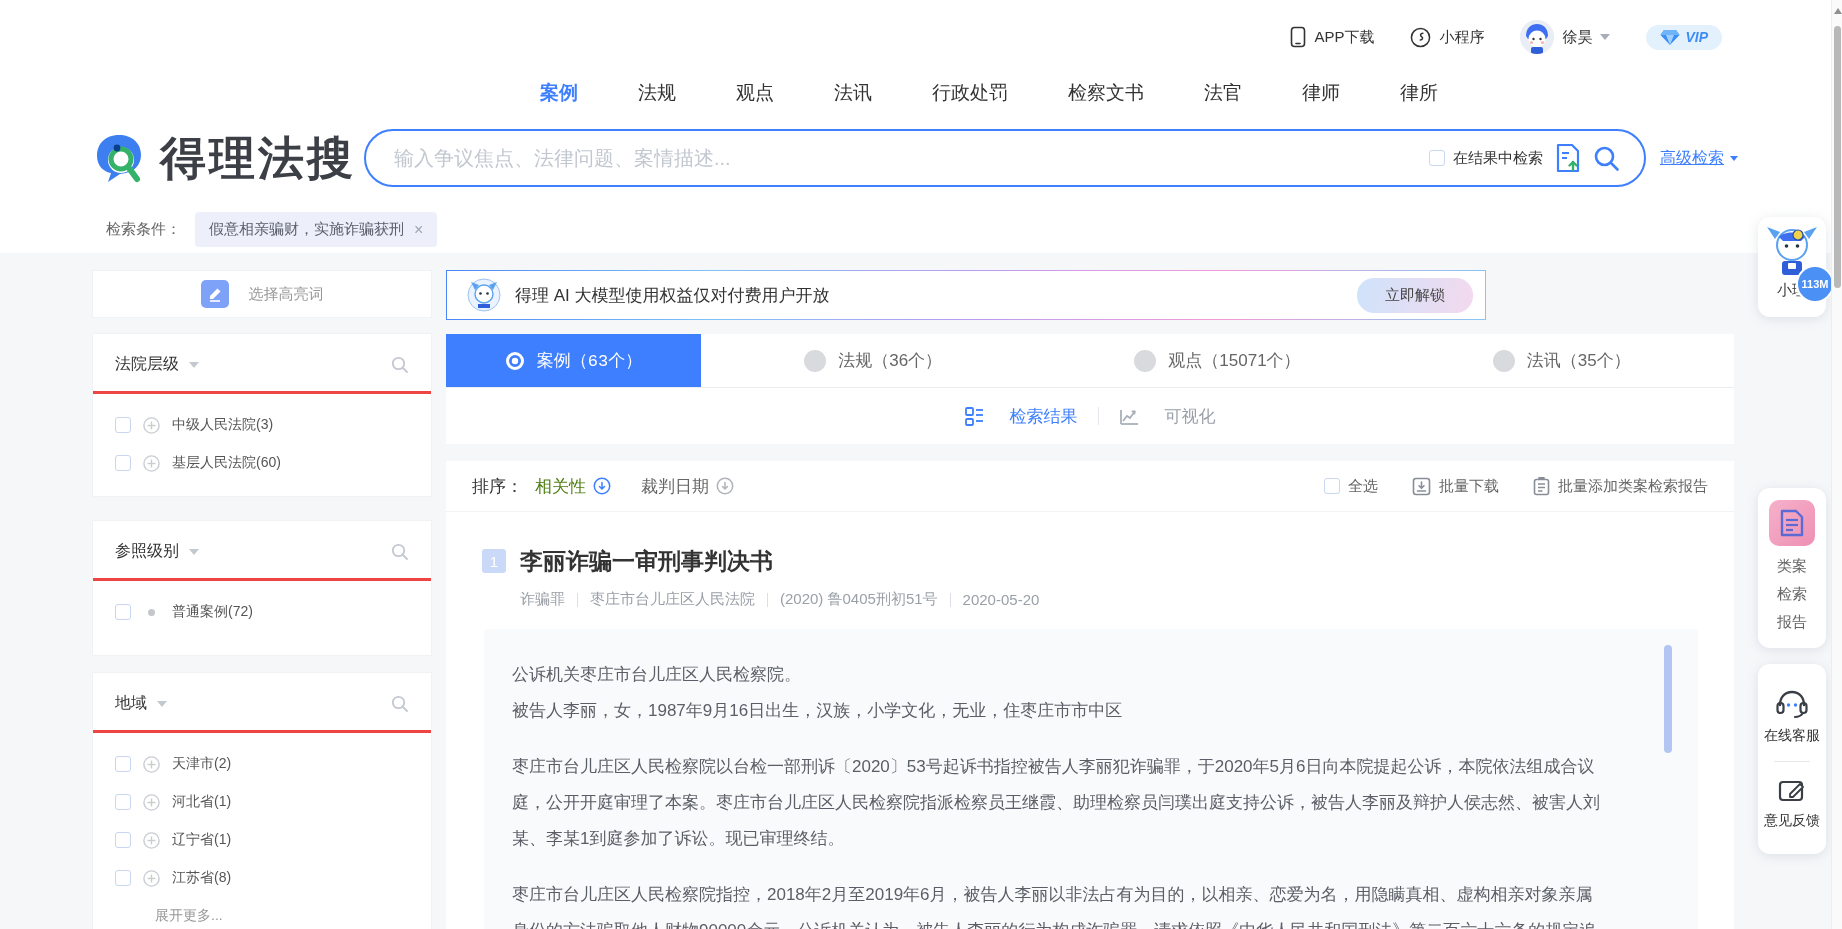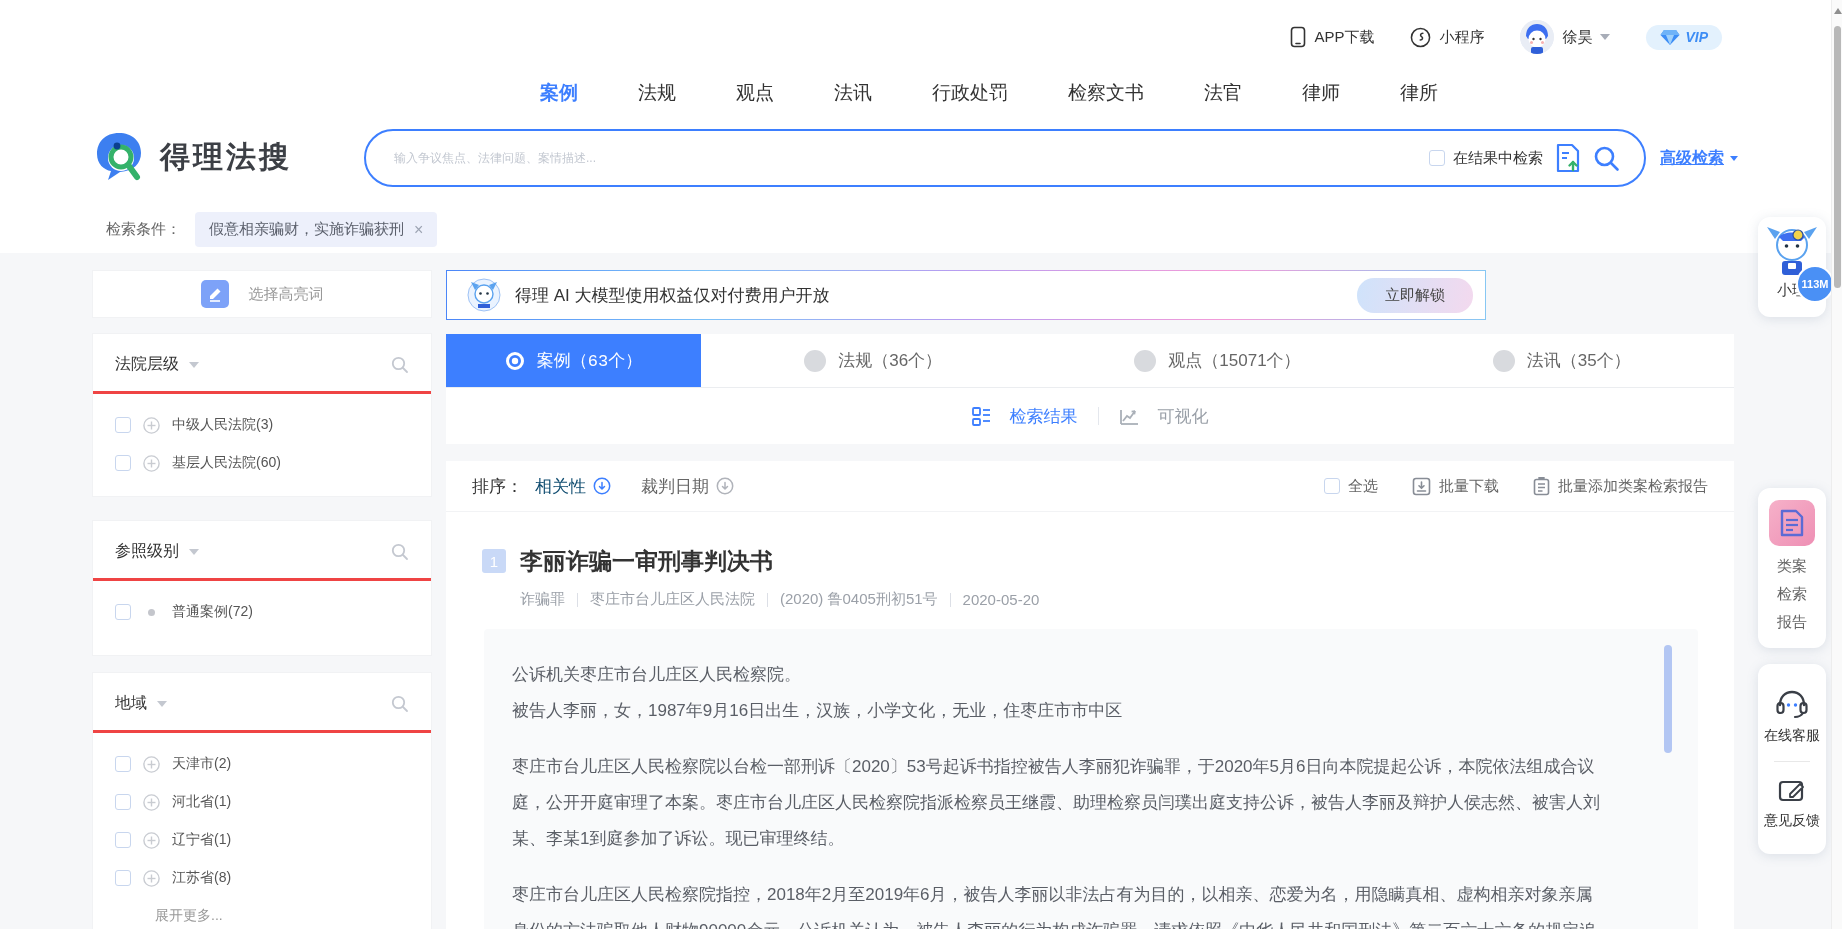--- a/index.html
+++ b/index.html
@@ -18,29 +18,29 @@
   .avatar { width:34px; height:34px; border-radius:50%; background:#e9edf5; overflow:hidden; display:flex; align-items:center; justify-content:center; }
   .caret { width:0; height:0; border-left:5px solid transparent; border-right:5px solid transparent; border-top:6px solid #a8adb8; }
 
   
   .nav { position:absolute; top:80px; left:540px; display:flex; gap:60px; font-size:19px; color:#333; }
   .nav-item { cursor:pointer; }
   .nav-item.active { color:#3D7FFF; font-weight:bold; }
 
   
   .logo { position:absolute; left:90px; top:128px; display:flex; align-items:center; gap:12px; }
-  .logo-text { font-size:30px; font-weight:900; color:#3c3f45; letter-spacing:3px; }
+  .logo-text { font-size:46px; font-weight:900; color:#3c3f45; letter-spacing:3px; }
   .searchbar { position:absolute; left:364px; top:129px; width:1282px; height:58px; border:2px solid #3D7FFF; border-radius:29px; background:#fff; display:flex; align-items:center; padding:0 24px 0 28px; }
-  .searchbar input { flex:1; border:none; outline:none; font-size:12px; color:#333; font-family:inherit; }
+  .searchbar input { flex:1; border:none; outline:none; font-size:20px; color:#333; font-family:inherit; }
   .searchbar input::placeholder { color:#c2c7d0; }
   .sb-right { display:flex; align-items:center; gap:12px; }
   .checkbox { width:16px; height:16px; border:1px solid #c8d6ee; border-radius:3px; background:#fff; flex:none; }
   .sb-check { display:flex; align-items:center; gap:8px; font-size:15px; color:#333; }
   .adv-search { position:absolute; left:1660px; top:148px; display:flex; align-items:center; gap:6px; color:#3D7FFF; font-size:16px; cursor:pointer; }
-  .adv-search .label { text-decoration:underline;font-weight:bold; }
+  .adv-search .label { text-decoration:underline; }
   .caret-blue { border-top-color:#3D7FFF; border-left-width:4px; border-right-width:4px; border-top-width:5px; }
 
   
   .criteria { position:absolute; left:106px; top:212px; display:flex; align-items:center; gap:14px; }
   .criteria-label { font-size:15px; color:#666; }
   .criteria-tag { background:#edf0fb; border-radius:4px; padding:8px 14px; font-size:15px; color:#5a5f6b; display:flex; align-items:center; gap:10px; }
   .tag-close { color:#9ca3b2; font-size:16px; cursor:pointer; }
 
   
   .side-card { position:absolute; left:92px; width:340px; background:#fff; border:1px solid #f1f2f4; }
@@ -65,29 +65,29 @@
   .banner { width:100%; height:100%; background:#fff; display:flex; align-items:center; gap:14px; padding:0 12px 0 20px; }
   .banner-text { font-size:17px; color:#333; flex:1; }
   .banner-btn { border:none; border-radius:17px; padding:8px 28px; font-size:15px; color:#444; background:linear-gradient(100deg,#cfe3fb,#f3d9ee); cursor:pointer; font-family:inherit; }
 
   .tabs { position:absolute; left:446px; top:334px; width:1288px; height:53px; background:#fff; display:flex; align-items:stretch; }
   .tab { display:flex; align-items:center; justify-content:center; gap:12px; font-size:17px; color:#666; cursor:pointer; flex:1; }
   .tab.active { flex:none; width:255px; background:#3D7FFF; color:#fff;font-family:Liberation Mono, monospace; }
   .gray-circle { width:22px; height:22px; border-radius:50%; background:#d8dade; }
 
   .view-row { position:absolute; left:446px; top:387px; width:1288px; height:57px; background:#fff; border-top:1px solid #ebedf0; display:flex; align-items:center; justify-content:center; gap:20px; }
-  .view-opt { display:flex; align-items:center; gap:19px; font-size:17px; cursor:pointer; }
+  .view-opt { display:flex; align-items:center; gap:26px; font-size:17px; cursor:pointer; }
   .view-opt.active { color:#3D7FFF; }
   .view-opt.inactive { color:#9aa0a8; }
   .v-divider { width:1px; height:18px; background:#e4e7ed; }
 
   .sort-row { position:absolute; left:446px; top:461px; width:1288px; height:51px; background:#fff; border-bottom:1px solid #f2f3f5; display:flex; align-items:center; padding:0 26px; }
   .sort-label { font-size:17px; color:#333; }
   .sort-opt { display:flex; align-items:center; gap:7px; font-size:17px; cursor:pointer; margin-left:12px; }
-  .sort-opt.active { color:#0c4a6e;font-family:Liberation Mono, monospace; }
+  .sort-opt.active { color:#4d7c0f;font-family:Liberation Mono, monospace; }
   .sort-opt.inactive { color:#666; margin-left:30px; }
   .sort-spacer { flex:1; }
   .tool { display:flex; align-items:center; gap:8px; font-size:15px; color:#666; cursor:pointer; margin-left:34px; }
 
   .result-card { position:absolute; left:446px; top:512px; width:1288px; height:417px; background:#fff; padding:34px 36px 0; overflow:hidden; }
   .title-row { display:flex; align-items:flex-start; gap:14px; }
   .idx-badge { width:24px; height:24px; background:#c9d9f7; border-radius:3px; color:#fff; font-size:15px; display:flex; align-items:center; justify-content:center; margin-top:3px; }
   .case-title { font-size:23px; font-weight:bold; color:#333; cursor:pointer; }
   .meta-row { margin:13px 0 16px 38px; display:flex; align-items:center; gap:12px; font-size:15px; color:#9ba0a8; }
   .m-sep { width:1px; height:14px; background:#dcdfe6; }

